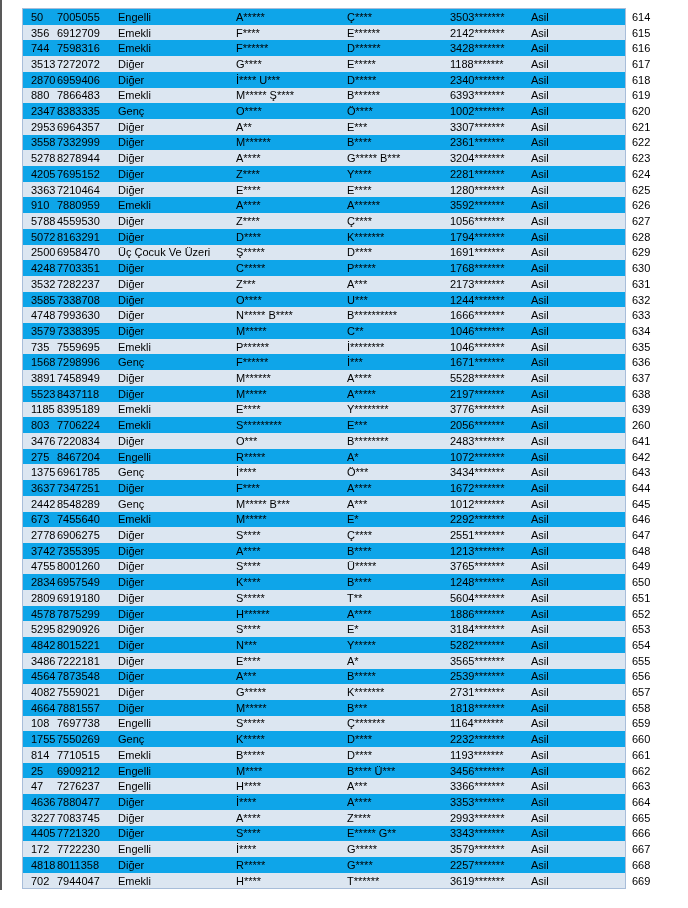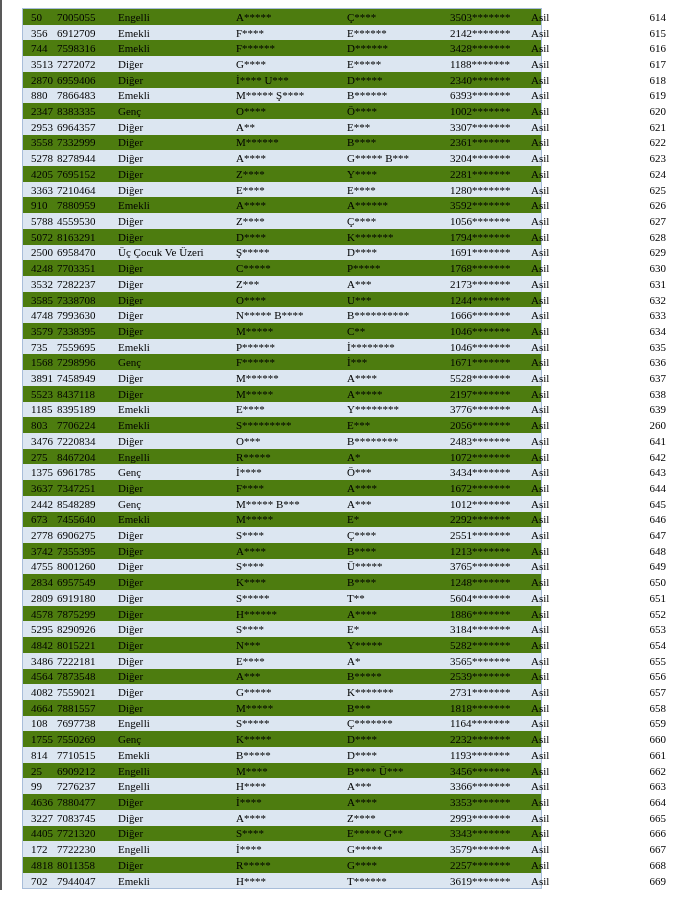--- a/index.html
+++ b/index.html
@@ -7,37 +7,36 @@
     --border:#a8bdd9;
     --edge:#595959;
     --text:#000000;
   }
   *{margin:0;padding:0;box-sizing:border-box;}
   html,body{width:688px;height:908px;background:#ffffff;overflow:hidden;
     font-family:"Liberation Sans",sans-serif;}
   .page{position:relative;width:688px;height:908px;background:#ffffff;}
   .edge-line{position:absolute;left:0;top:0;width:2px;height:890px;background:var(--edge);}
   .records-table{
-    position:absolute;left:22px;top:8px;width:520px;
+    position:absolute;left:22px;top:8px;width:604px;
     border:1px solid var(--border);
-    background:#4d7c0f;
-    font-family:Liberation Serif, serif;
+    background:#0ea5e9;
   }
   .trow{
     display:grid;
     grid-template-columns:26px 61px 118px 111px 103px 81px 109px 39px;
     height:15.715px;
     align-items:center;
     font-size:11px;
     color:var(--text);
     white-space:nowrap;
   }
   .trow.band{background:var(--band);}
   .cell{padding-left:8px;overflow:visible;}
-  .cell.num-right{padding-left:0;padding-right:5px;text-align:right;}
+  .cell.num-right{padding-left:0;padding-right:5px;text-align:left;}
 </style>
 </head>
 <body>
 
 <div class="page">
   <div class="edge-line"></div>
   <div class="records-table">
       <div class="trow">
     <div class="cell">50</div>
     <div class="cell">7005055</div>
@@ -522,21 +521,21 @@
     <div class="cell">25</div>
     <div class="cell">6909212</div>
     <div class="cell">Engelli</div>
     <div class="cell">M****</div>
     <div class="cell">B**** Ü***</div>
     <div class="cell">3456*******</div>
     <div class="cell">Asil</div>
     <div class="cell num-right">662</div>
   </div>
       <div class="trow band">
-    <div class="cell">99</div>
+    <div class="cell">47</div>
     <div class="cell">7276237</div>
     <div class="cell">Engelli</div>
     <div class="cell">H****</div>
     <div class="cell">A***</div>
     <div class="cell">3366*******</div>
     <div class="cell">Asil</div>
     <div class="cell num-right">663</div>
   </div>
       <div class="trow">
     <div class="cell">4636</div>

